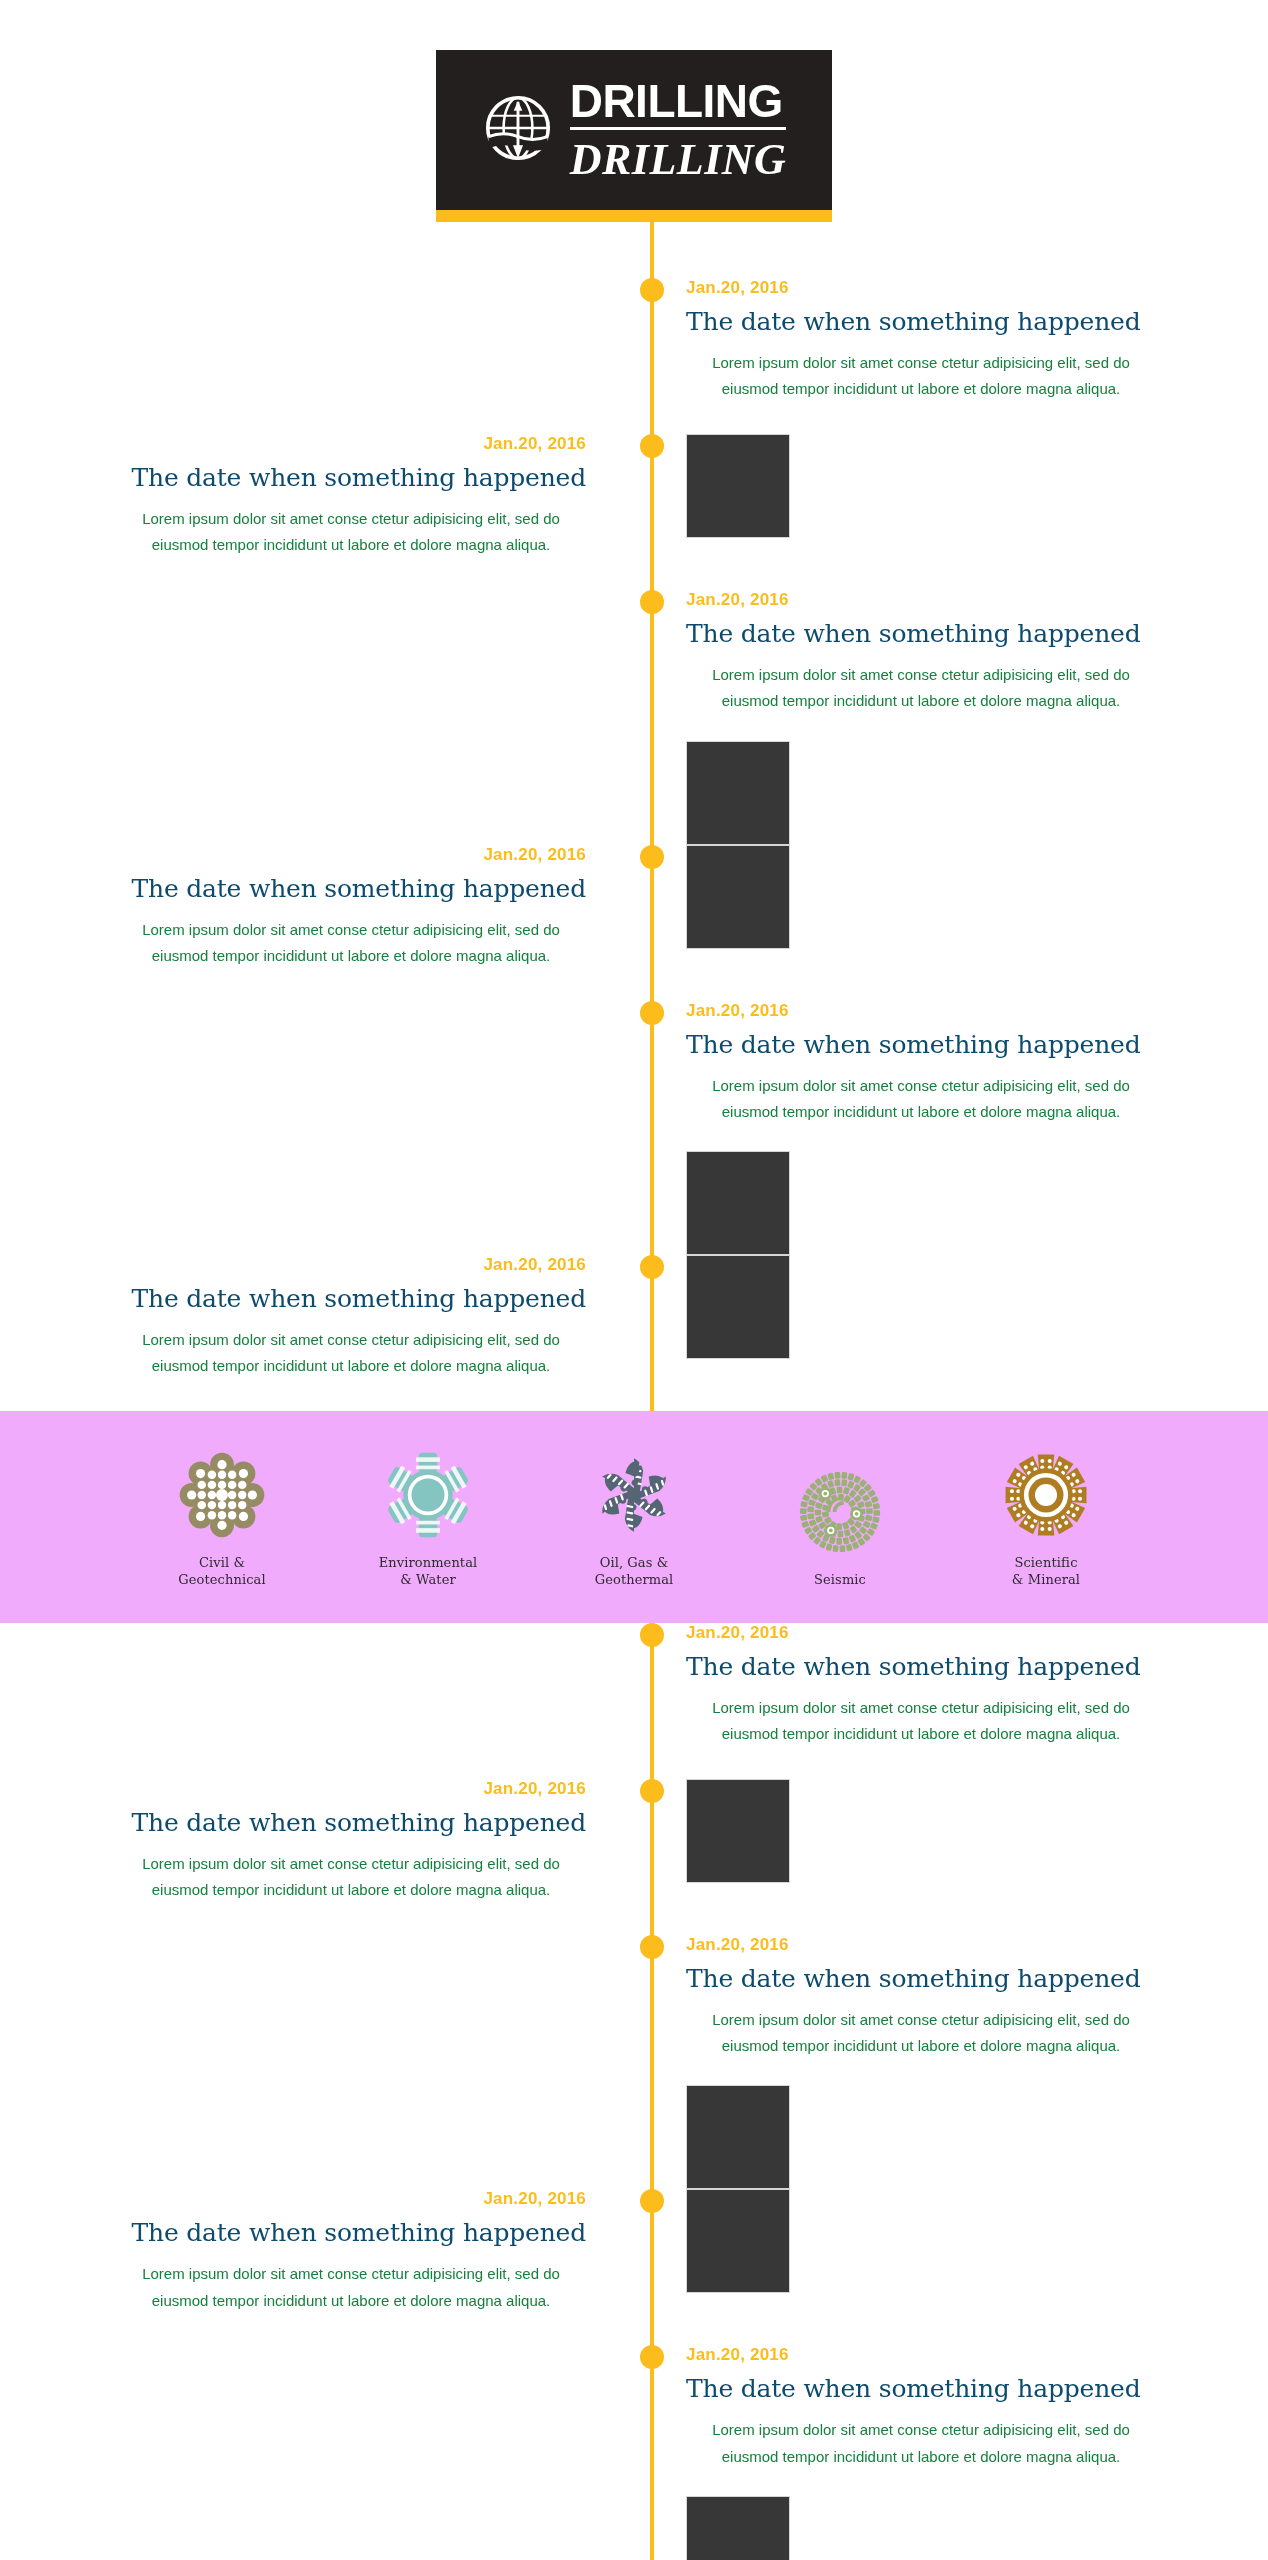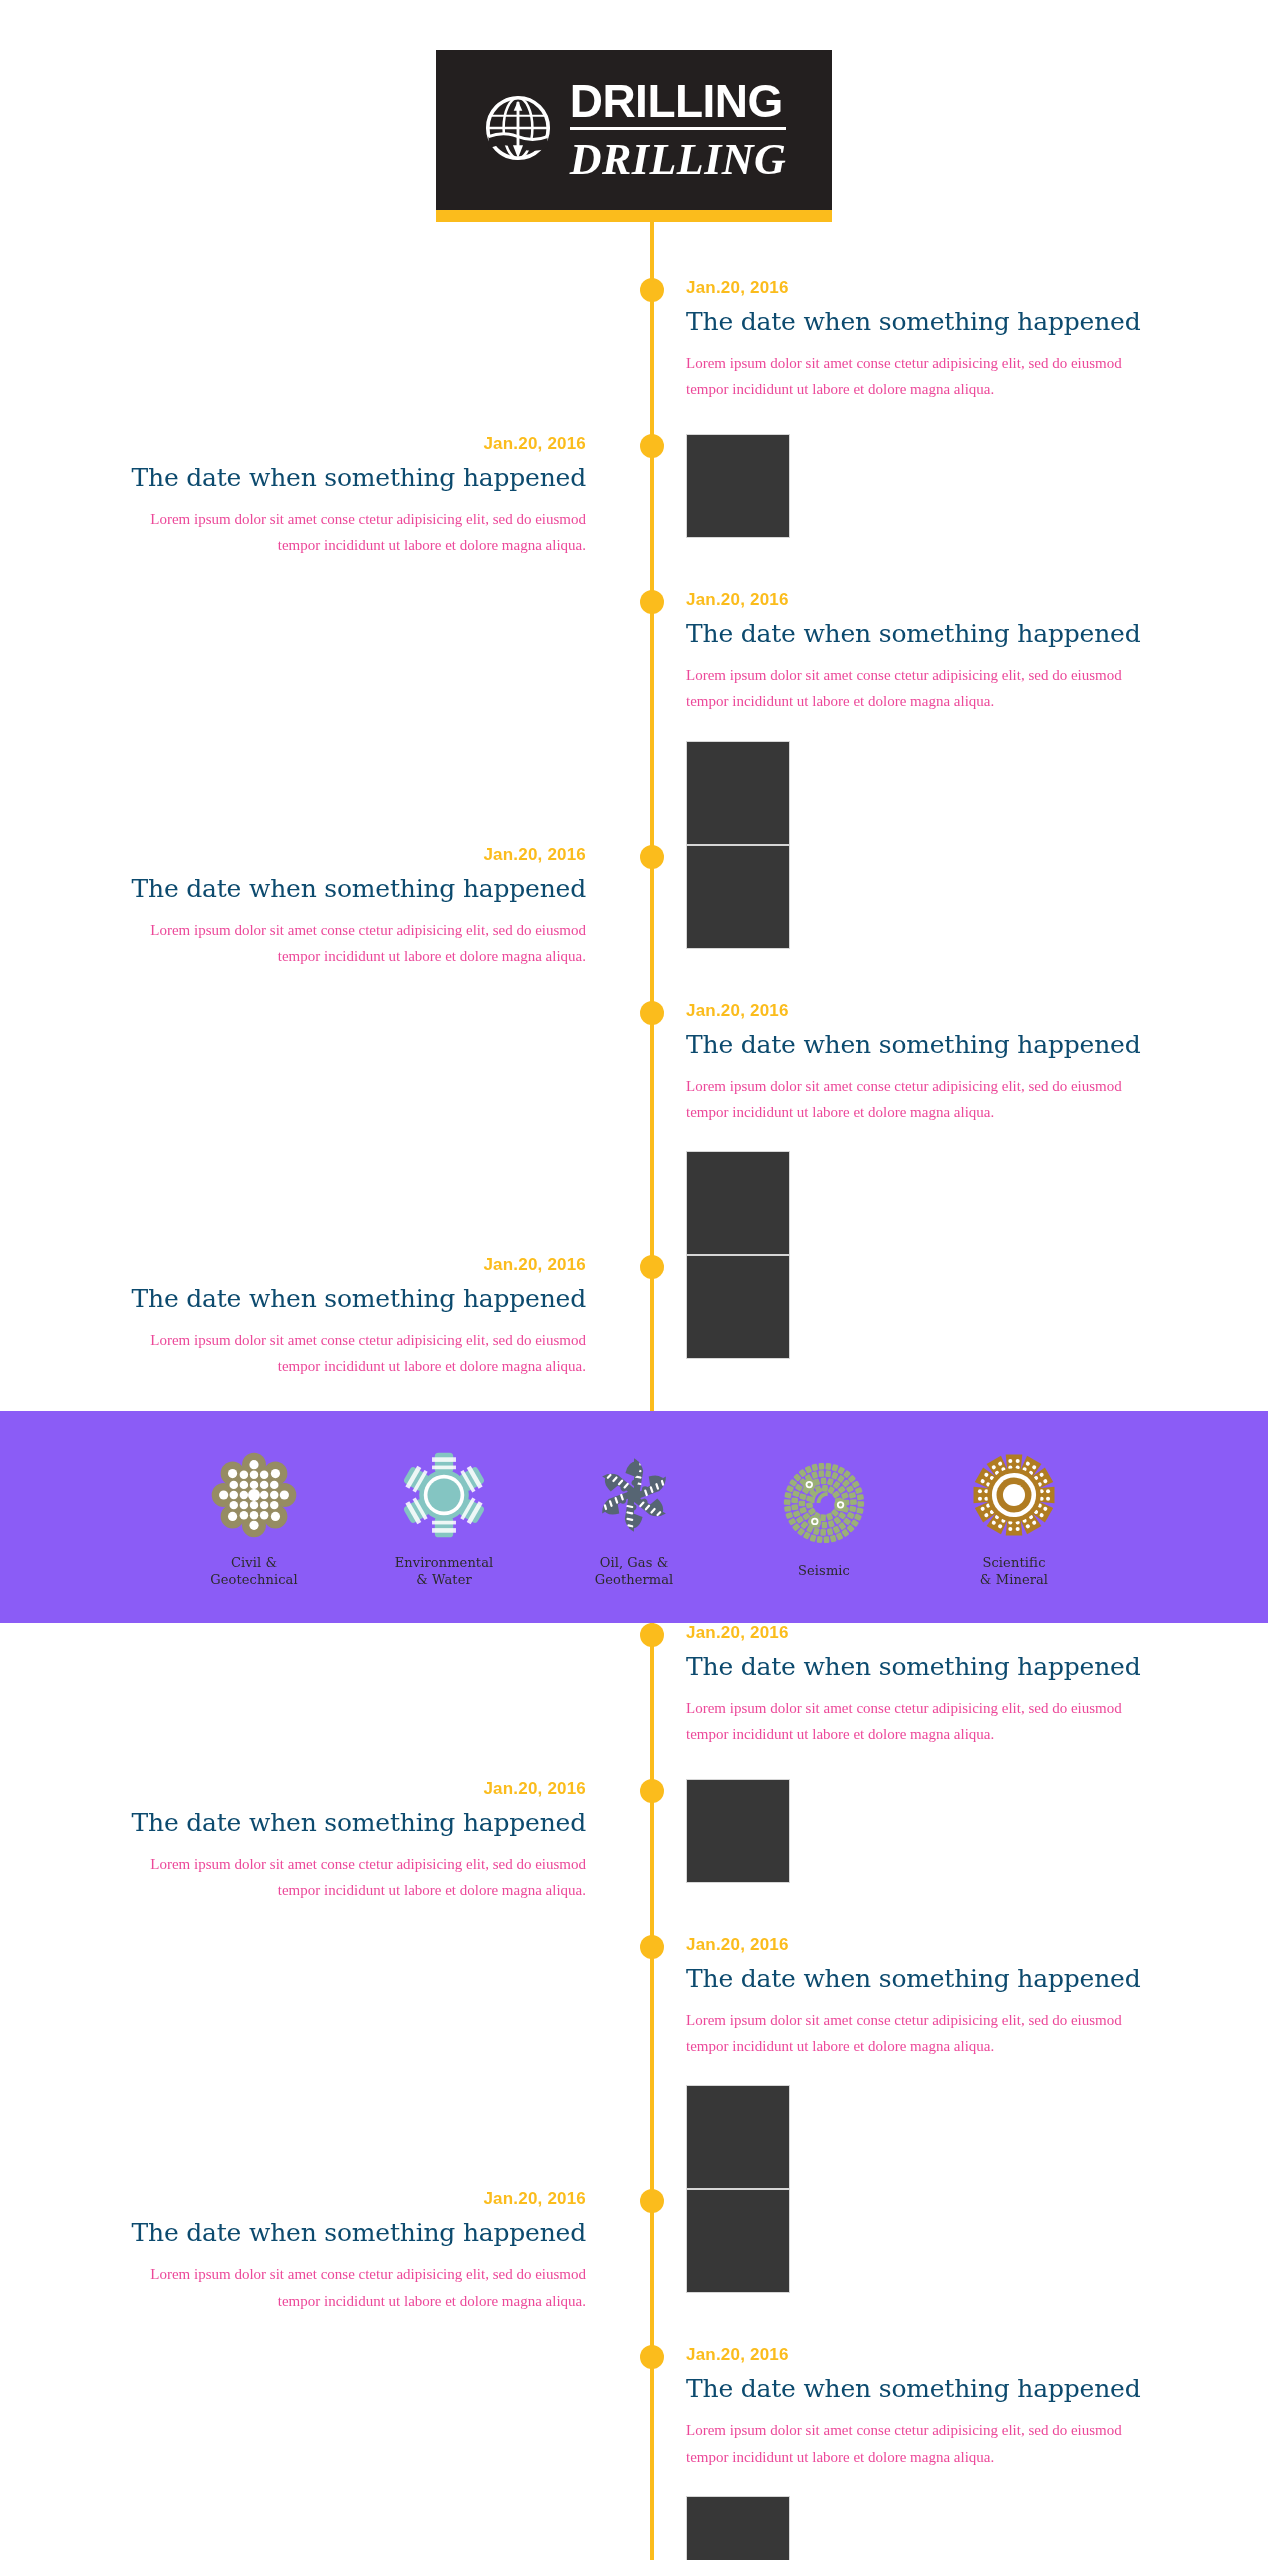--- a/index.html
+++ b/index.html
@@ -117,44 +117,45 @@
   .headline {
     font-family: "DejaVu Serif", serif;
     font-weight: 400;
     font-size: 25px;
     color: #0c4a6e;
     letter-spacing: -0.2px;
     margin-bottom: 14px;
     white-space: nowrap;
   }
   .body-text {
-    font-family: Liberation Serif, serif;
+    font-family: Liberation Sans, sans-serif;
     font-size: 15px;
     line-height: 1.75;
-    color: #ec4899;
+    color: #15803d;
     max-width: 470px;
+    text-align: center;
   }
   .side-left .body-text { margin-left: auto; }
 
   .thumb {
     width: 104px;
     height: 104px;
     background: #373737;
     border: 1px solid #d6d6d6;
   }
 
   
   .icon-row {
     position: relative;
     z-index: 4;
-    background: #8b5cf6;
+    background: #f0abfc;
     display: flex;
     justify-content: center;
-    align-items: center;
-    gap: 40px;
+    align-items: flex-end;
+    gap: 56px;
     padding: 38px 0 34px;
   }
   .icon-cell {
     width: 150px;
     display: flex;
     flex-direction: column;
     align-items: center;
   }
   .icon-art { width: 92px; height: 92px; }
   .icon-label {

